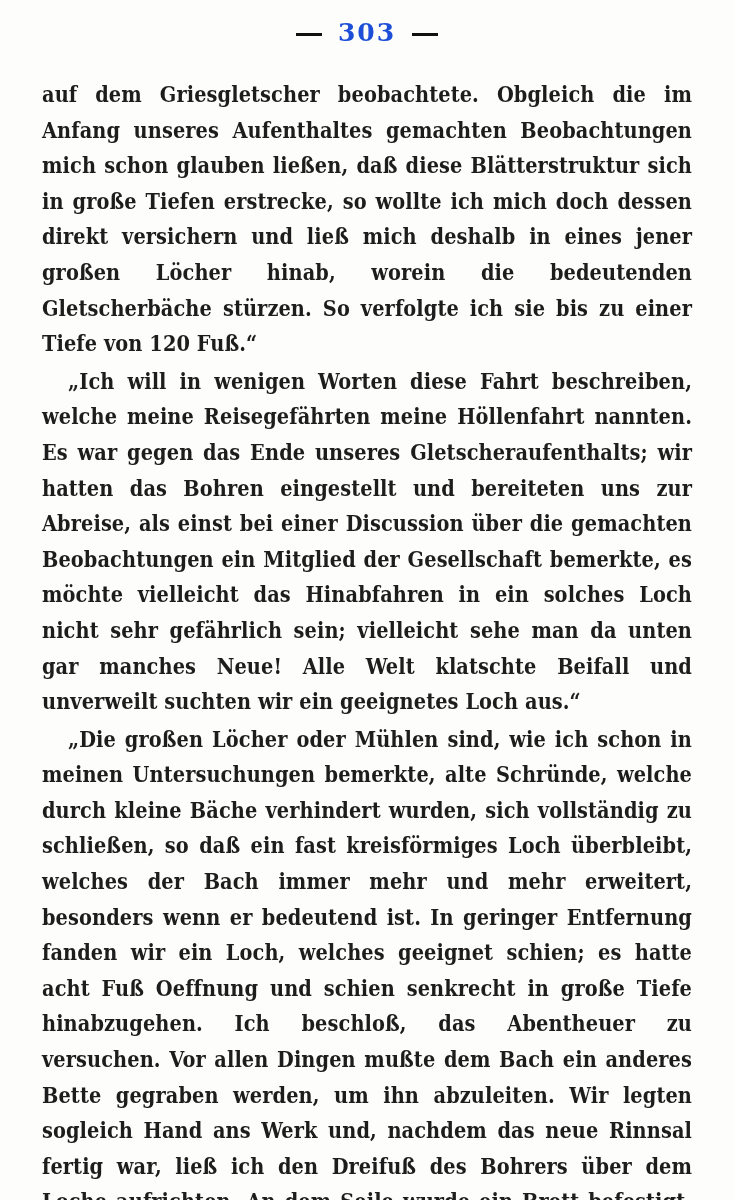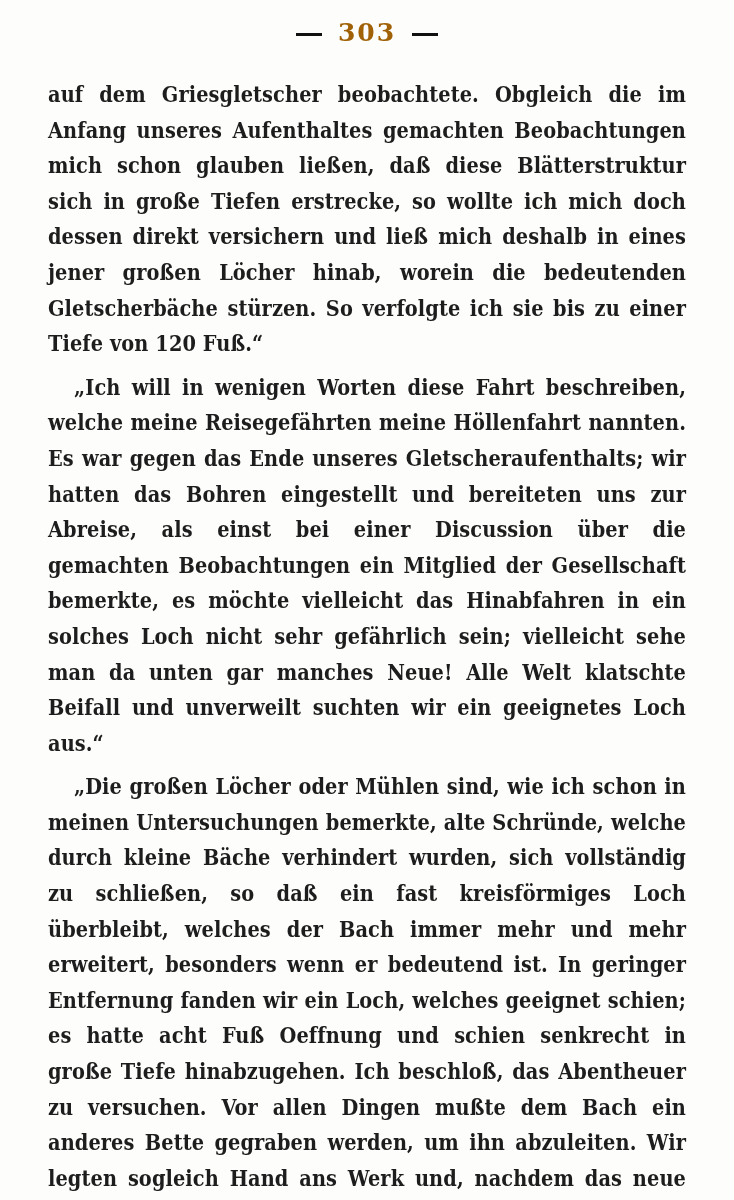--- a/index.html
+++ b/index.html
@@ -16,21 +16,21 @@
   .page {
     position: relative;
     width: 734px;
     height: 1200px;
     background: #fdfdfb;
   }
   .page-header {
     text-align: center;
     font-size: 25px;
     letter-spacing: 2px;
-    color: #a16207;
+    color: #1d4ed8;
     padding-top: 18px;
     font-family: "DejaVu Serif", serif;
     font-weight: 600;
   }
   .page-header .rule {
     display: inline-block;
     width: 26px;
     height: 3px;
     background: #111;
     vertical-align: middle;
@@ -43,21 +43,21 @@
     font-size: 21.5px;
     line-height: 35.6px;
     text-align: justify;
     font-family: "DejaVu Serif", serif;
     font-weight: 600;
     font-style: normal;
     letter-spacing: 0.1px;
     -webkit-font-smoothing: none;
   }
   .para {
-    margin: 8px;
+    margin: 2px;
     text-indent: 0;
   }
   .para.indent {
     text-indent: 26px;
   }
   .fraktur {
     
     font-family: "DejaVu Serif", serif;
     font-weight: 700;
     font-stretch: condensed;

